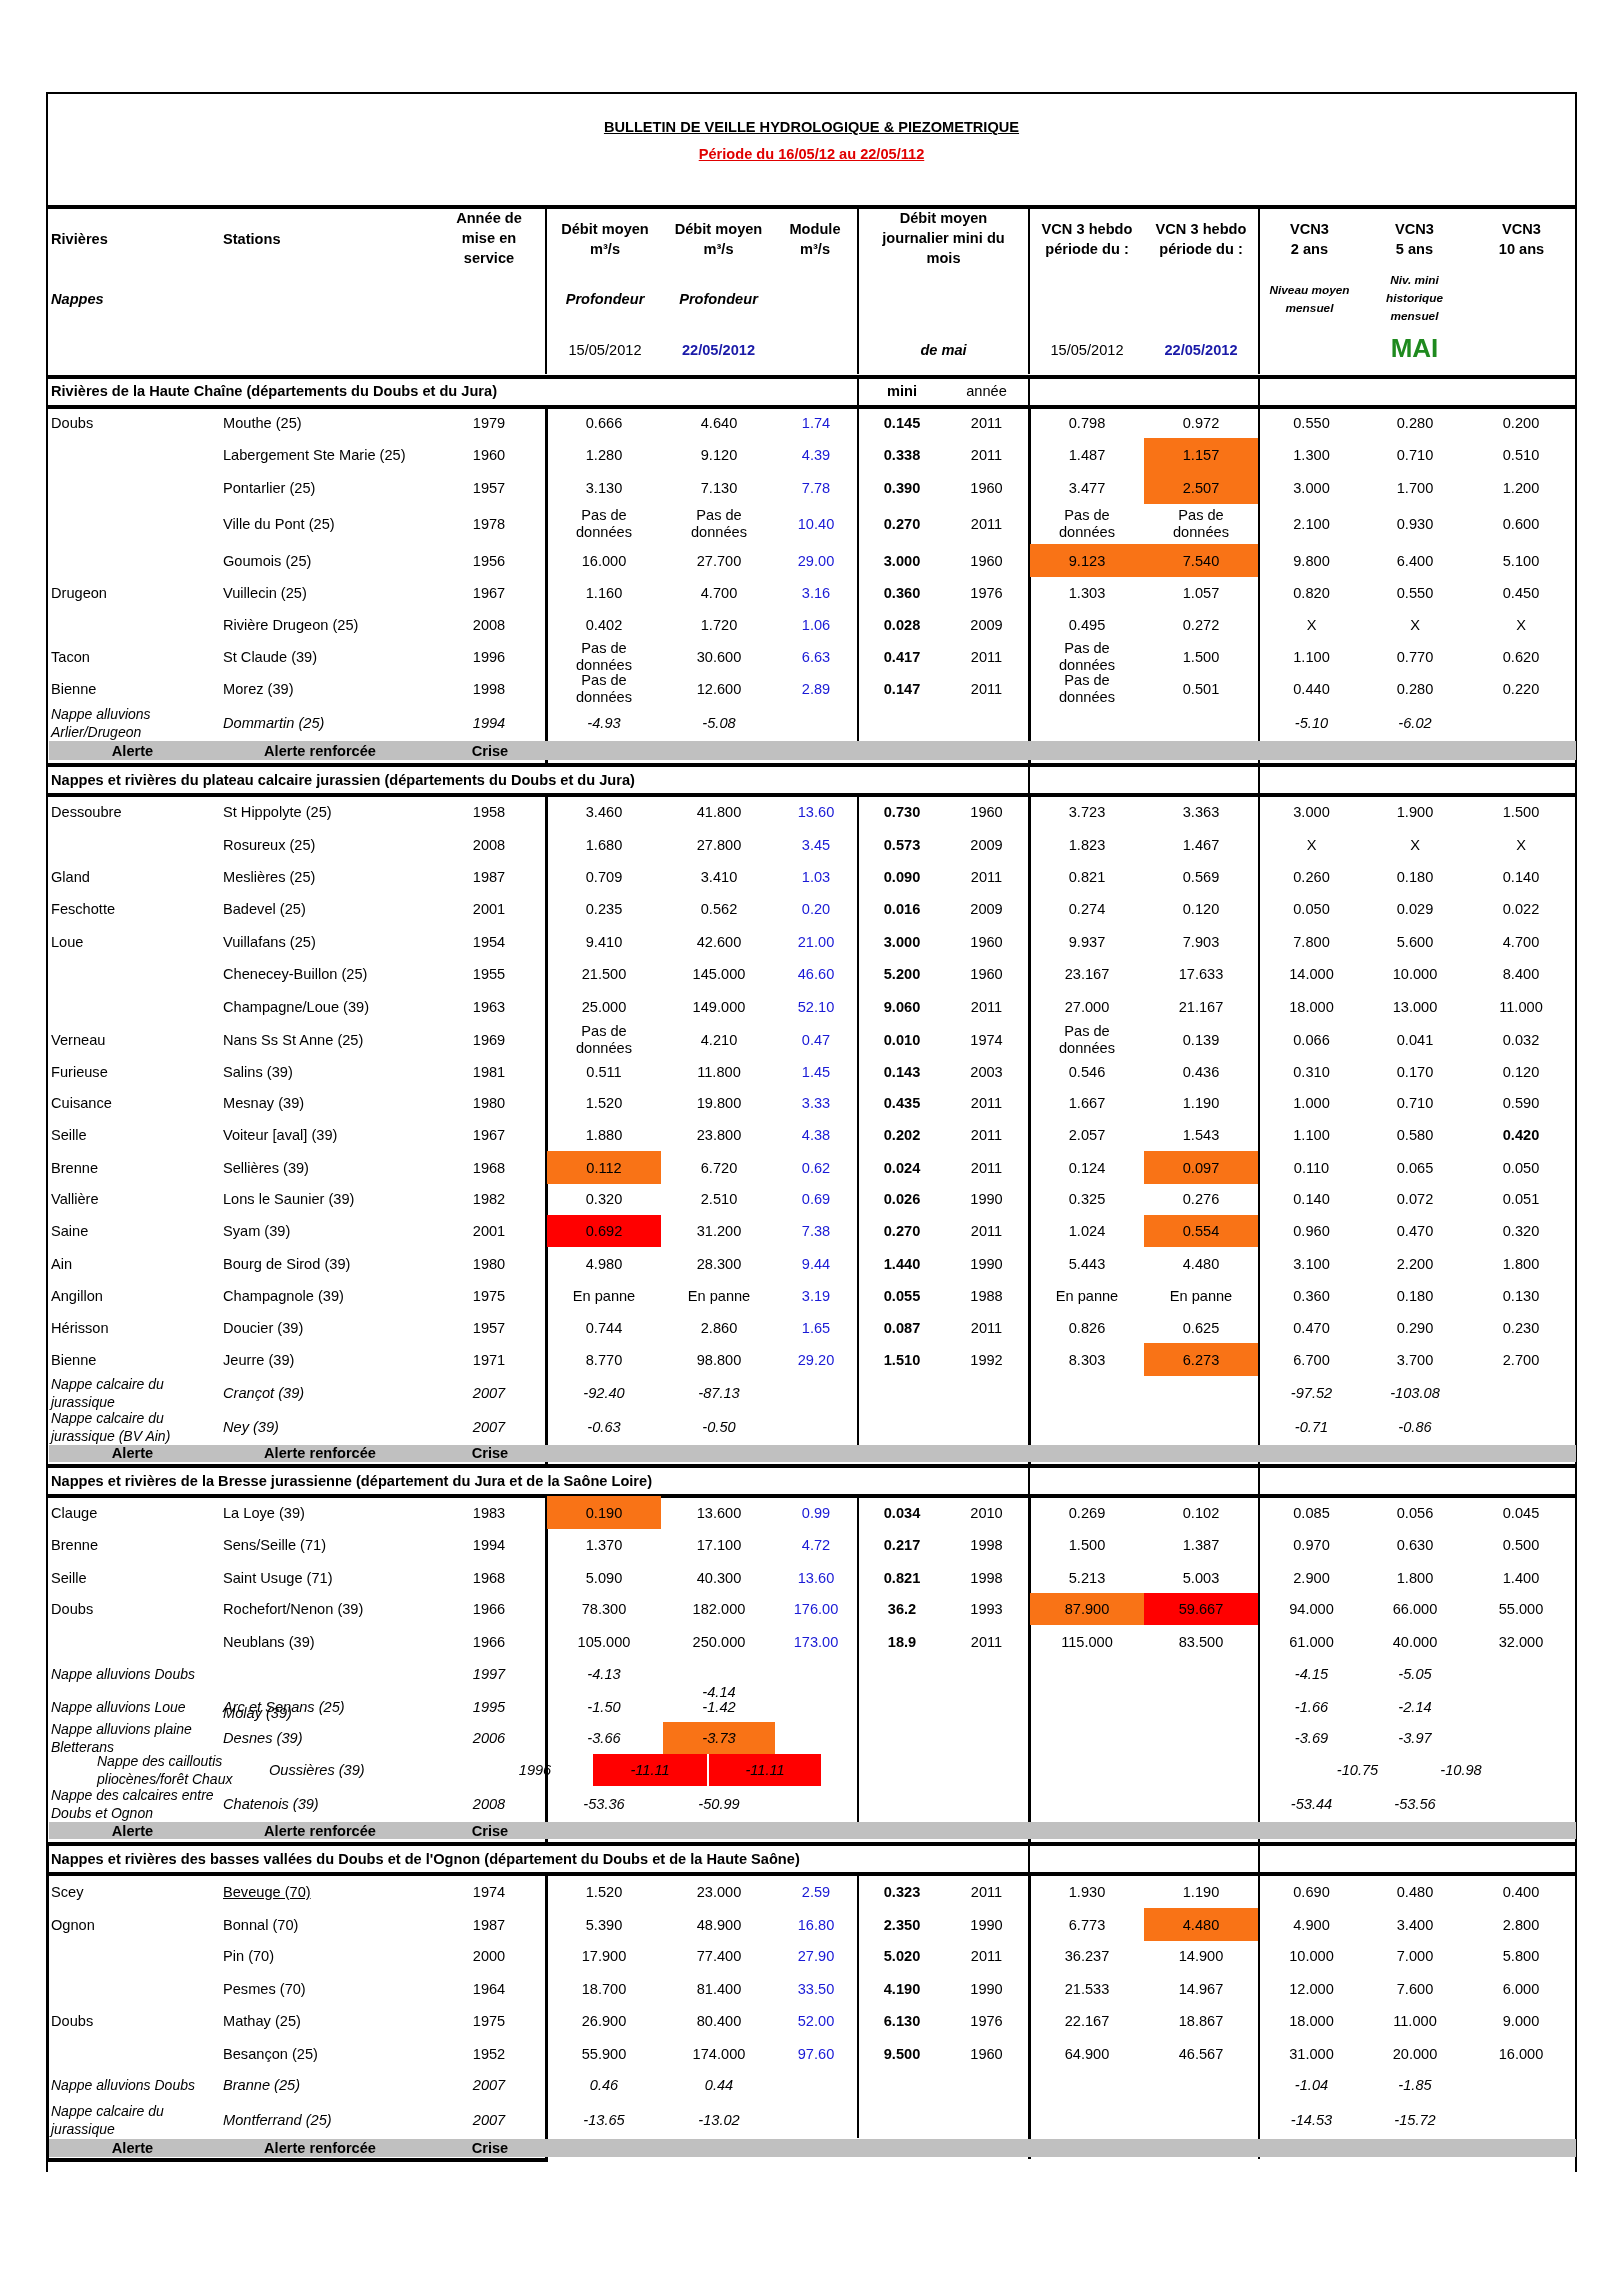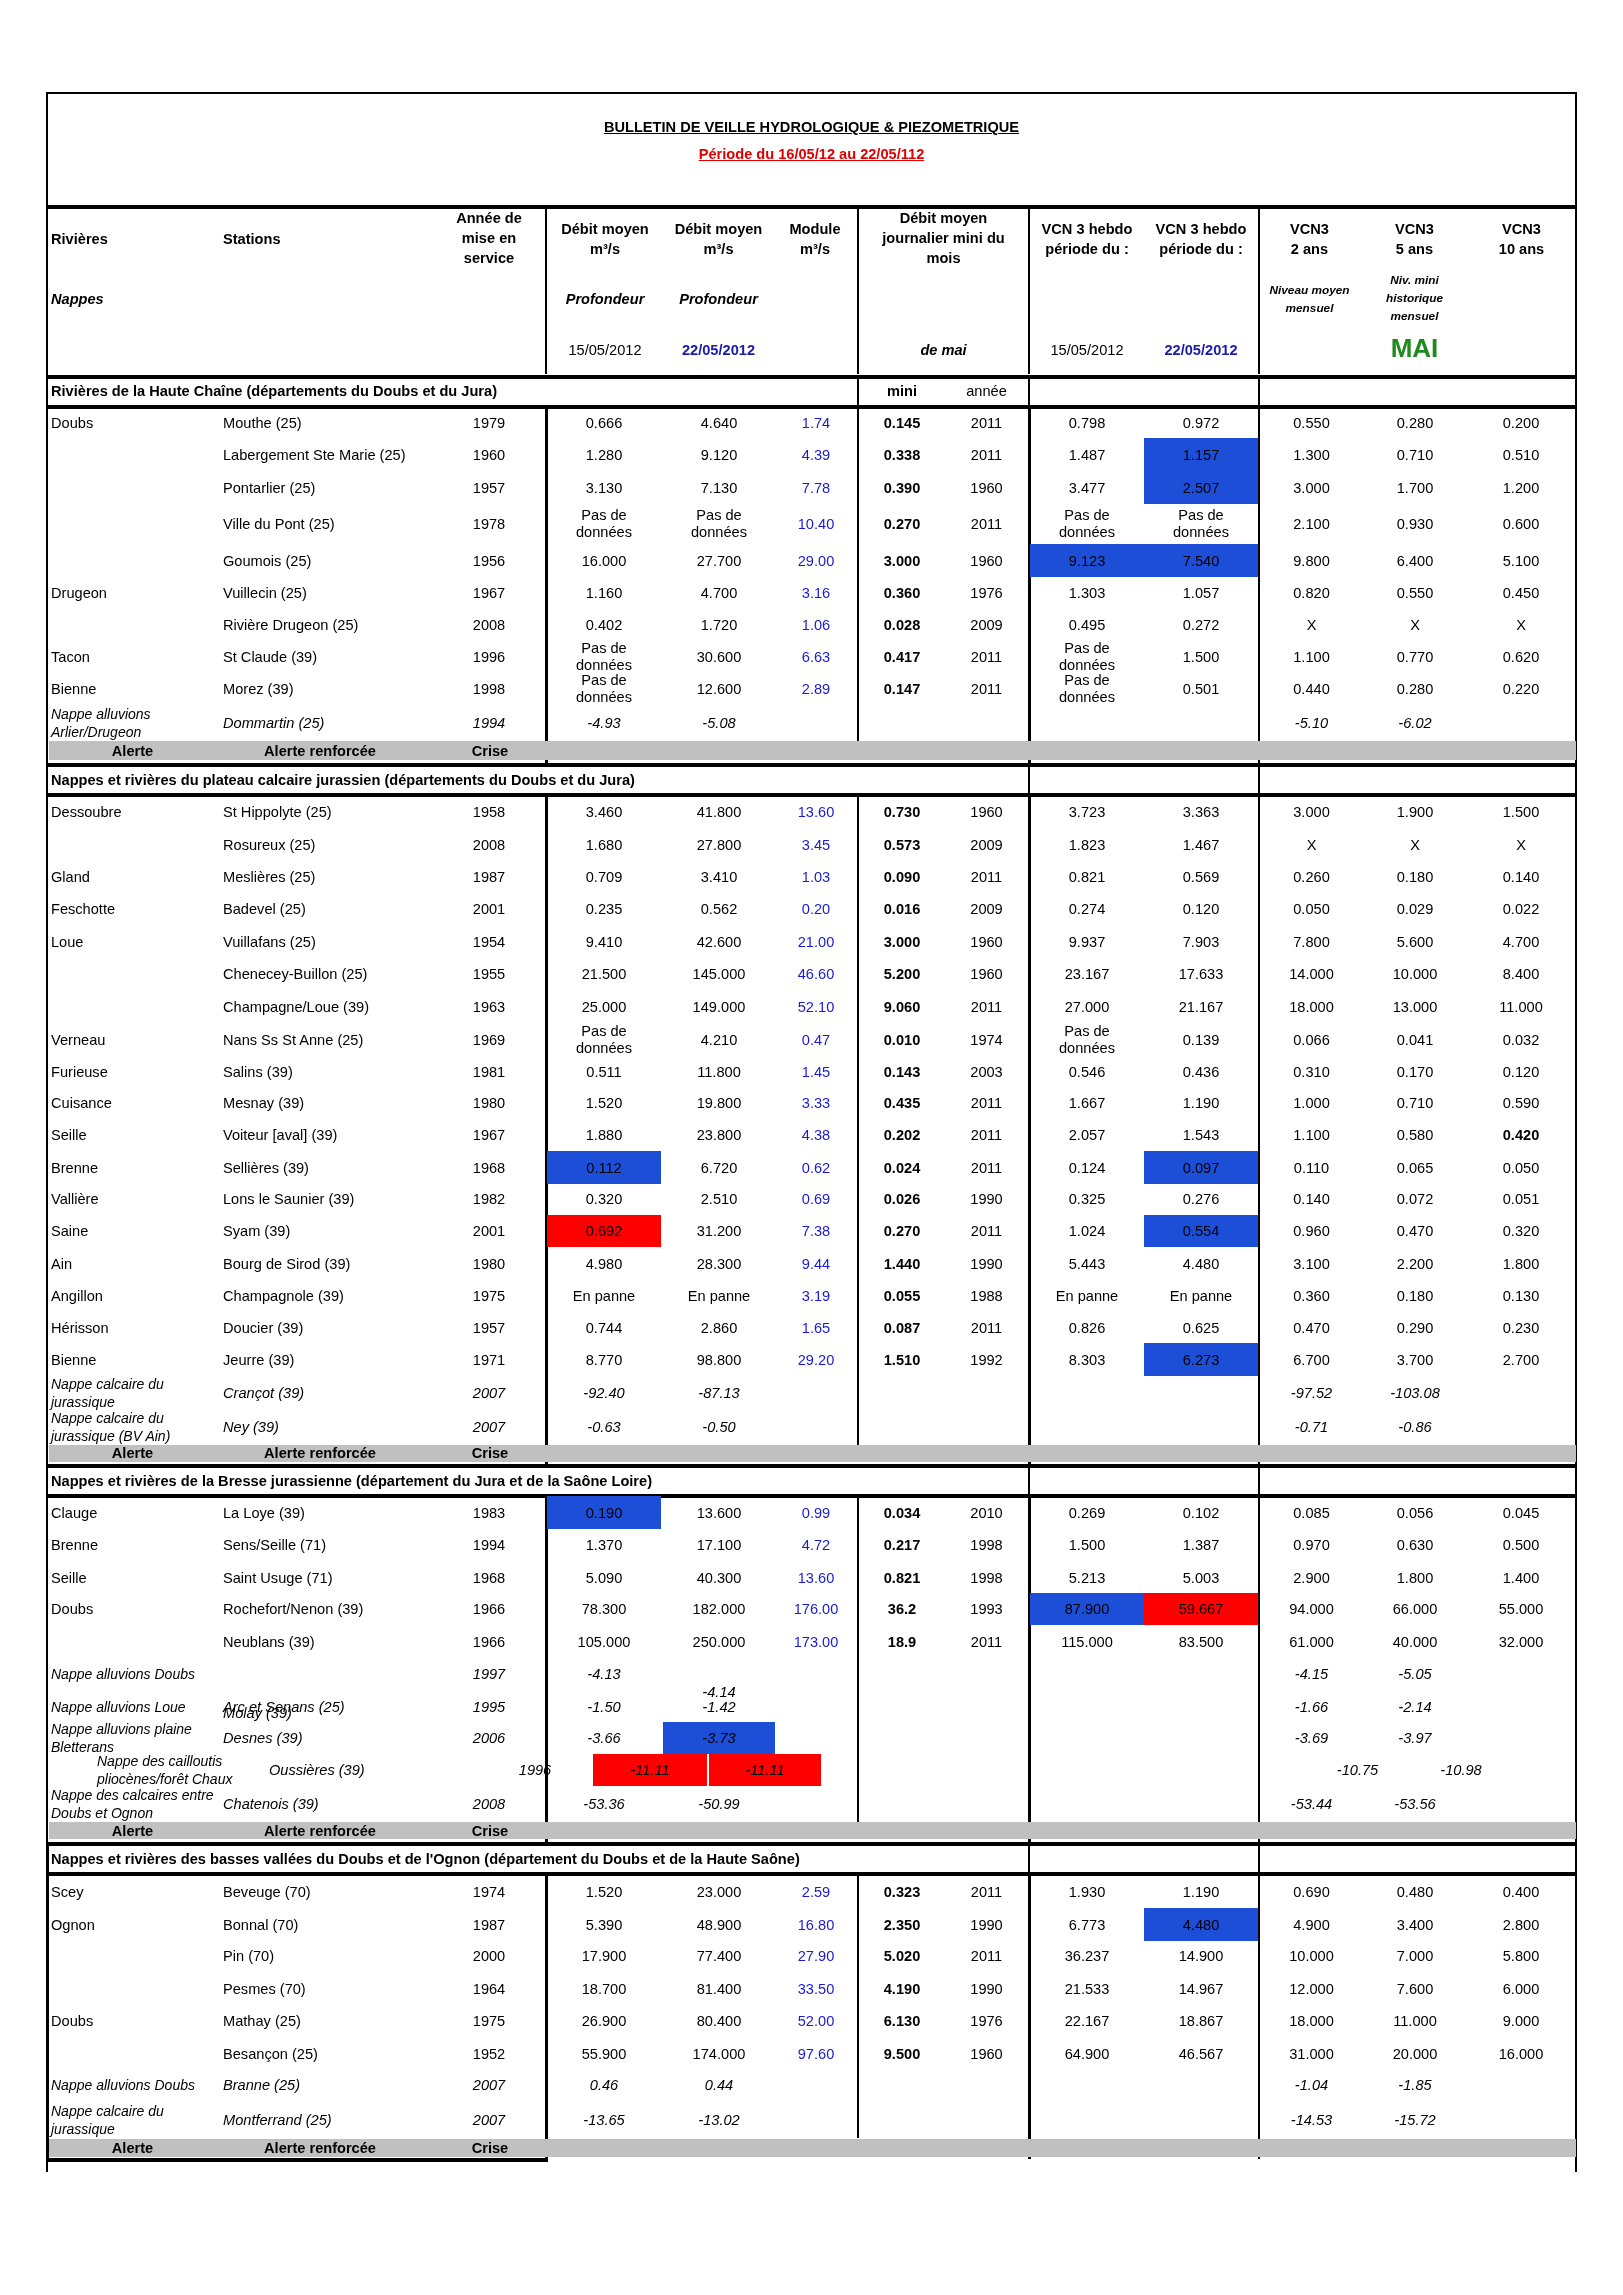--- a/index.html
+++ b/index.html
@@ -17,21 +17,21 @@
   .hdr-s { position:absolute; font-size:11.8px; font-weight:bold; font-style:italic; text-align:center; line-height:18px; }
   .sec-title { position:absolute; left:51px; font-size:14.6px; font-weight:bold; }
   .row { position:absolute; left:46px; width:1531px; height:32px; }
   .cell { position:absolute; top:0; height:100%; display:flex; align-items:center; font-size:14.6px; line-height:18px; box-sizing:border-box; }
   .c { justify-content:center; text-align:center; }
   .l { justify-content:flex-start; }
   .it { font-style:italic; }
   .b { font-weight:bold; }
   .blue { color:#1a1ad6; }
   .navy { color:#1a1aa8; }
-  .hl-y { background:#1d4ed8; }
+  .hl-y { background:#f97316; }
   .hl-r { background:#ff0000; }
   .legend { position:absolute; left:49px; width:1527px; height:21px; background:#c0c0c0; }
   .legend .cell { font-weight:bold; font-size:14.6px; }
 </style>
 </head>
 <body>
 
 <div class="title"><span>BULLETIN DE VEILLE HYDROLOGIQUE &amp; PIEZOMETRIQUE</span></div>
 <div class="period"><span>Période du 16/05/12 au 22/05/112</span></div>
 
@@ -759,21 +759,21 @@
     <div class="sec-title" style="top:1851px;">Nappes et rivières des basses vallées du Doubs et de l'Ognon (département du Doubs et de la Haute Saône)</div>
     <div class="vline" style="left:1028px;top:1842px;width:2.1px;height:32px;"></div>
     <div class="vline" style="left:1258px;top:1842px;width:2.1px;height:32px;"></div>
     <div class="hline" style="top:1872px;height:4.2px;"></div>
     <div class="vline" style="left:545px;top:1872px;width:2.8px;height:287px;"></div>
     <div class="vline" style="left:857px;top:1872px;width:2.1px;height:266px;"></div>
     <div class="vline" style="left:1028px;top:1872px;width:2.8px;height:287px;"></div>
     <div class="vline" style="left:1258px;top:1872px;width:2.1px;height:287px;"></div>
     <div class="row" style="top:1876px;height:32px;left:0;width:1623px;">
       <div class="cell l" style="left:51px;width:167px;">Scey</div>
-      <div class="cell l" style="left:223px;width:229px;">Beveuge (70)</div>
+      <div class="cell l" style="left:223px;width:229px;text-decoration:underline;">Beveuge (70)</div>
       <div class="cell c" style="left:444px;width:90px;">1974</div>
       <div class="cell c" style="left:547px;width:114px;">1.520</div>
       <div class="cell c" style="left:663px;width:112px;">23.000</div>
       <div class="cell c blue" style="left:776px;width:80px;">2.59</div>
       <div class="cell c b" style="left:859px;width:86px;">0.323</div>
       <div class="cell c" style="left:945px;width:83px;">2011</div>
       <div class="cell c" style="left:1030px;width:114px;">1.930</div>
       <div class="cell c" style="left:1144px;width:114px;">1.190</div>
       <div class="cell c" style="left:1260px;width:103px;">0.690</div>
       <div class="cell c" style="left:1363px;width:104px;">0.480</div>

